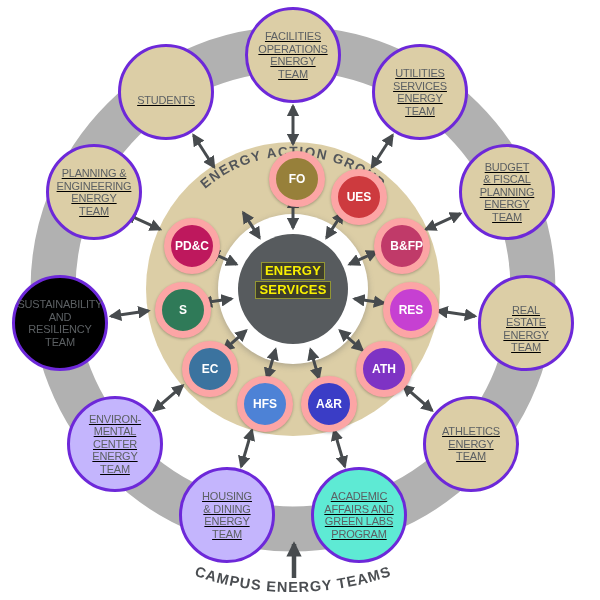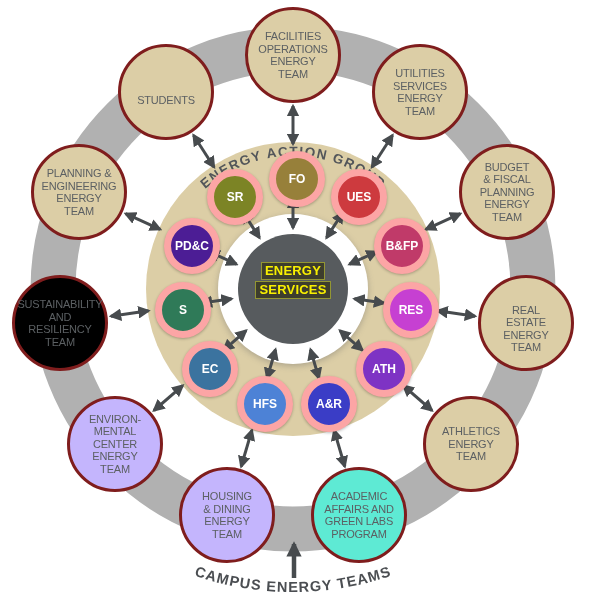--- a/index.html
+++ b/index.html
@@ -3,21 +3,21 @@
 <meta charset="utf-8">
 <style>
   html,body{margin:0;padding:0;background:#ffffff;}
   .stage{
     position:relative;width:600px;height:600px;overflow:hidden;
     font-family:"Liberation Sans","DejaVu Sans",sans-serif;background:#fff;
   }
   .stage svg{position:absolute;left:0;top:0;}
   .circle{position:absolute;border-radius:50%;box-sizing:content-box;
     display:flex;align-items:center;justify-content:center;text-align:center;}
-  .outer-circle{width:90px;height:90px;border:3px solid #7f1d1d;}
+  .outer-circle{width:90px;height:90px;border:3px solid #6d28d9;text-decoration:underline;}
   .outer-label{white-space:pre-line;font-size:11px;line-height:12.5px;
     letter-spacing:-0.2px;font-weight:400;}
   .inner-circle{width:42px;height:42px;border:7px solid #fca5a5;
     box-shadow:0 1px 3px rgba(0,0,0,.28);}
   .inner-abbr{color:#ffffff;font-size:12px;font-weight:700;letter-spacing:0;}
   .center-label{position:absolute;left:229px;top:261px;width:128px;
     text-align:center;z-index:5;}
   .center-line{display:inline-block;font-size:13px;font-weight:700;
     line-height:14px;padding:1px 3px;margin:0.5px 0;
     box-shadow:0 0 0 1px rgba(222,222,0,0.45);letter-spacing:0.2px;}
@@ -135,62 +135,59 @@
 CENTER
 ENERGY
 TEAM</span>
     </div>
   <div class="circle outer-circle" style="left: 12px; top: 275px; background-color: #000000;">
       <span class="outer-label" style="color: rgb(92, 96, 99);">SUSTAINABILITY
 AND
 RESILIENCY
 TEAM</span>
     </div>
-  <div class="circle outer-circle" style="left: 31px; top: 144px; background-color: rgb(220, 206, 166);">
+  <div class="circle outer-circle" style="left: 46px; top: 144px; background-color: rgb(220, 206, 166);">
       <span class="outer-label" style="color: rgb(92, 96, 99);">PLANNING &amp;
 ENGINEERING
 ENERGY
 TEAM</span>
     </div>
   <div class="circle outer-circle" style="left: 118px; top: 44px; background-color: rgb(220, 206, 166);">
       <span class="outer-label" style="color: rgb(92, 96, 99); margin-top: 16px;">STUDENTS</span>
     </div>
 
   <div class="circle inner-circle" style="left: 269px; top: 151px; background-color: rgb(151, 128, 58);">
       <span class="inner-abbr">FO</span>
     </div>
   <div class="circle inner-circle" style="left: 331px; top: 169px; background-color: rgb(205, 58, 62);">
       <span class="inner-abbr">UES</span>
     </div>
-  <div class="circle inner-circle" style="left: 374px; top: 218px; background-color: rgb(192, 58, 105);">
+  <div class="circle inner-circle" style="left: 374px; top: 218px; background-color: rgb(192, 58, 105); justify-content: flex-end;">
       <span class="inner-abbr">B&amp;FP</span>
     </div>
   <div class="circle inner-circle" style="left: 383px; top: 282px; background-color: rgb(198, 64, 210);">
       <span class="inner-abbr">RES</span>
     </div>
   <div class="circle inner-circle" style="left: 356px; top: 341px; background-color: rgb(126, 51, 196);">
       <span class="inner-abbr">ATH</span>
     </div>
   <div class="circle inner-circle" style="left: 301px; top: 376px; background-color: rgb(58, 61, 198);">
       <span class="inner-abbr">A&amp;R</span>
     </div>
   <div class="circle inner-circle" style="left: 237px; top: 376px; background-color: rgb(77, 130, 214);">
       <span class="inner-abbr">HFS</span>
     </div>
   <div class="circle inner-circle" style="left: 182px; top: 341px; background-color: rgb(59, 115, 159);">
       <span class="inner-abbr">EC</span>
     </div>
   <div class="circle inner-circle" style="left: 155px; top: 282px; background-color: rgb(47, 122, 88);">
       <span class="inner-abbr">S</span>
     </div>
-  <div class="circle inner-circle" style="left: 164px; top: 218px; background-color: #4c1d95;">
+  <div class="circle inner-circle" style="left: 164px; top: 218px; background-color: #be185d;">
       <span class="inner-abbr">PD&amp;C</span>
-    </div>
-  <div class="circle inner-circle" style="left: 207px; top: 169px; background-color: rgb(124, 132, 37);">
-      <span class="inner-abbr">SR</span>
     </div>
 
   <div class="center-label">
     <span class="center-line" style="color: rgb(248, 239, 0); background-color: rgb(61, 61, 45);">ENERGY</span><br>
     <span class="center-line" style="color: rgb(248, 239, 0); background-color: rgb(61, 61, 45);">SERVICES</span><br>
   </div>
 
 </div>
 
 </body></html>

